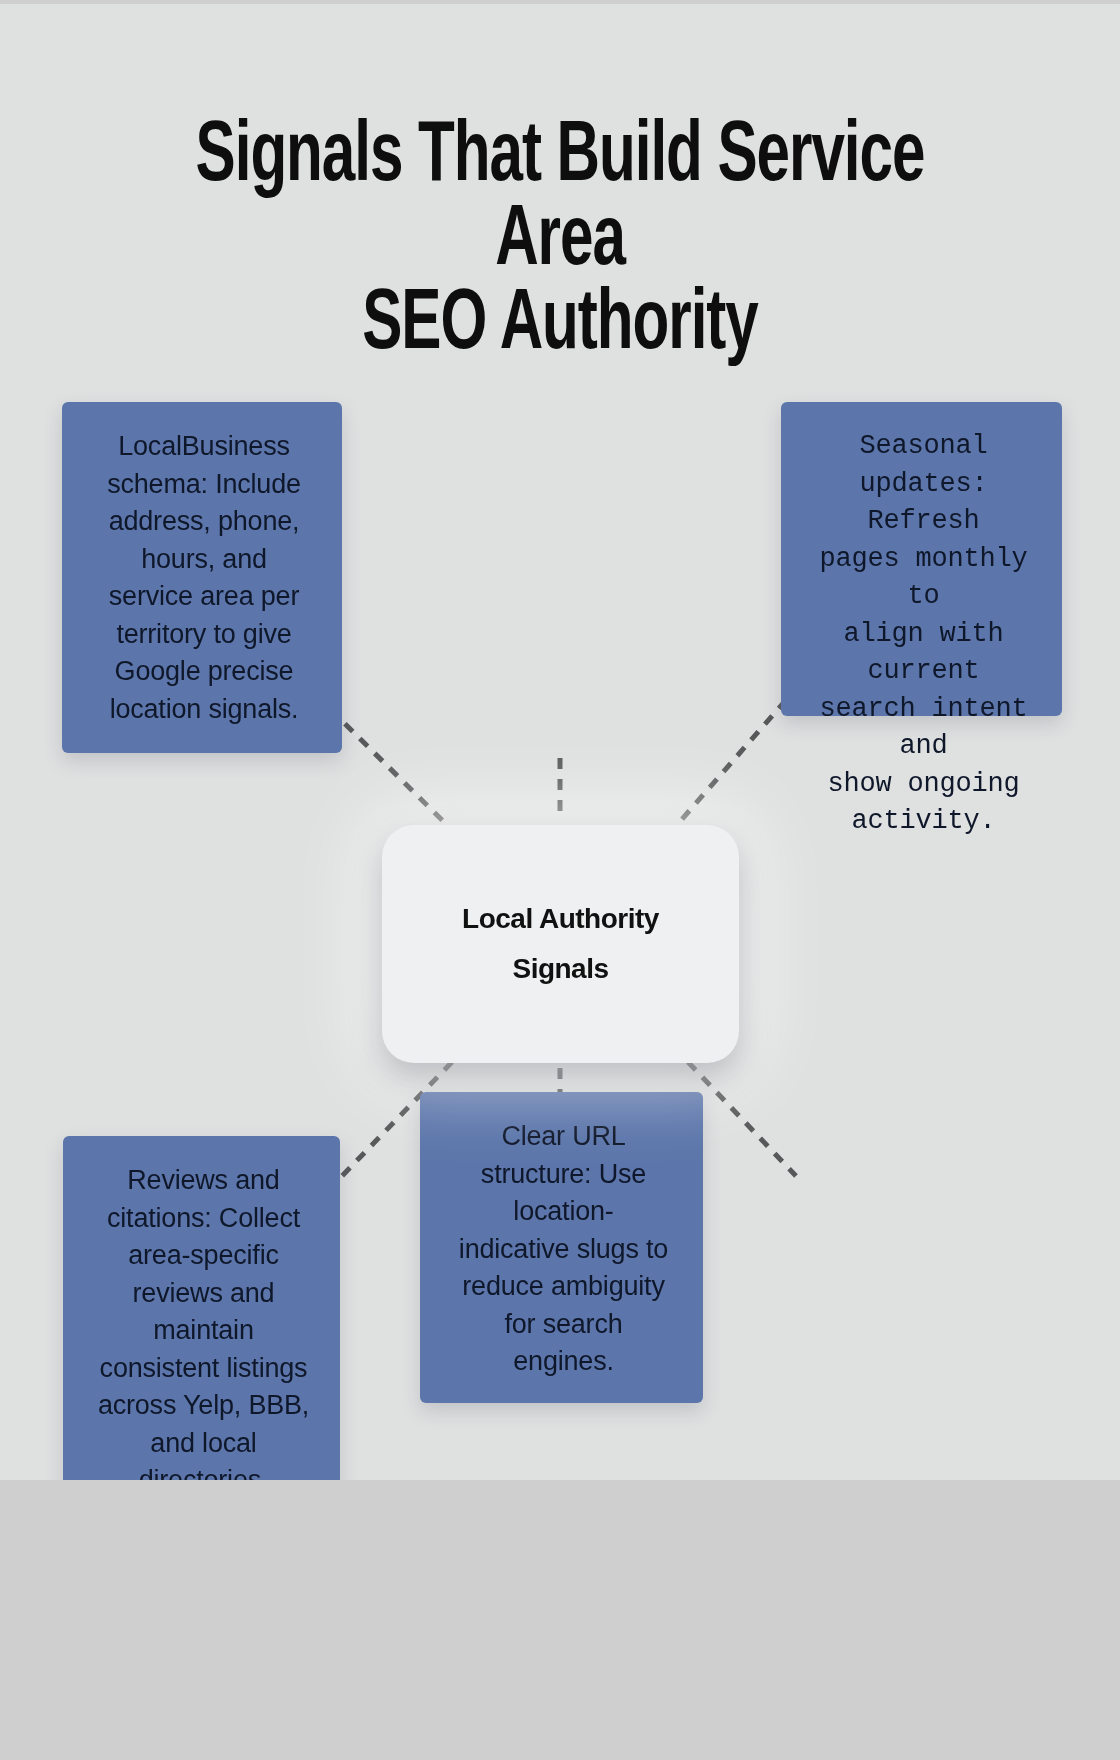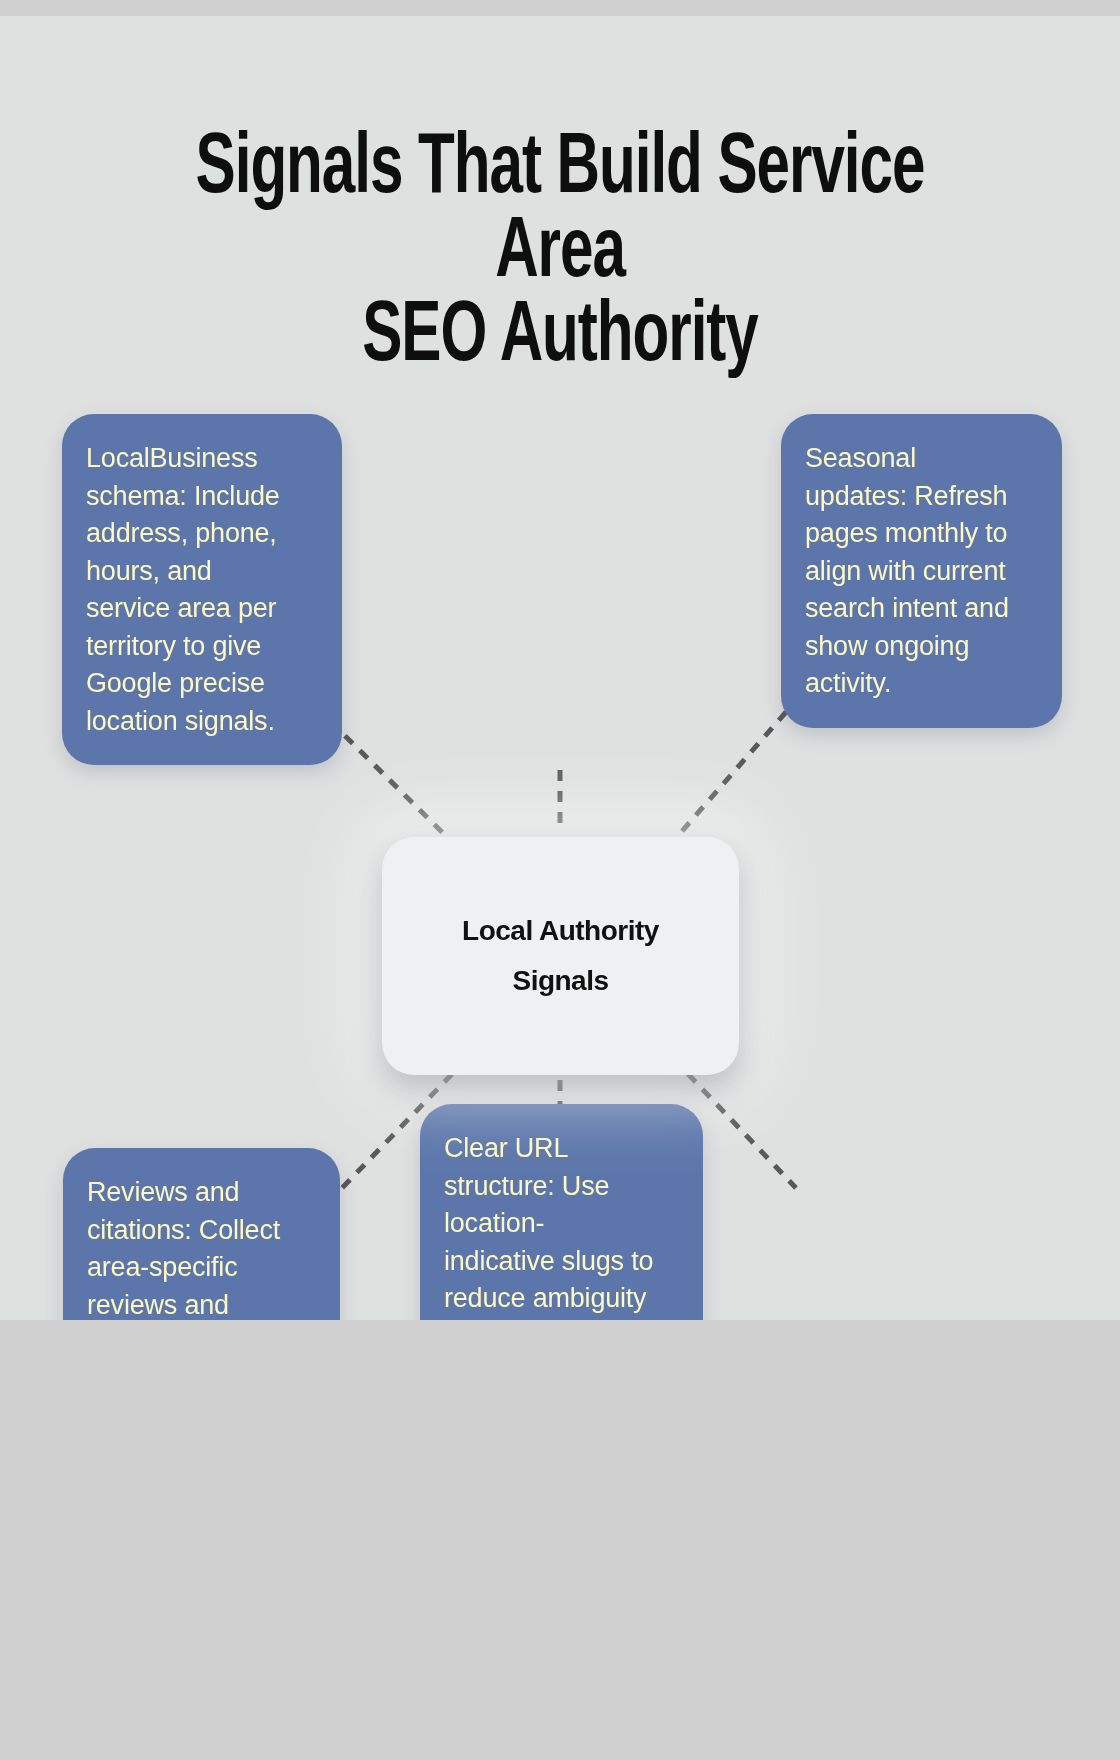--- a/index.html
+++ b/index.html
@@ -3,22 +3,22 @@
 <meta charset="utf-8">
 <style>
   html,body { margin:0; padding:0; }
   body {
     font-family: "Liberation Sans", "DejaVu Sans", sans-serif;
     background: #cfcfcf;
   }
   .canvas {
     position: relative;
     width: 1120px;
-    height: 1304px;
-    margin: 16px auto;
+    height: 1476px;
+    margin: 4px auto;
     background: #dfe0e0;
     overflow: hidden;
   }
   .title {
     position: absolute;
     top: 104px;
     left: 0;
     width: 100%;
     text-align: center;
     font-size: 86px;
@@ -37,33 +37,34 @@
     height: 1760px;
   }
   .connectors line {
     stroke: #58585a;
     stroke-width: 5;
     stroke-dasharray: 11 10;
   }
   .card {
     position: absolute;
     background: #5c76ab;
-    border-radius: 32px;
+    border-radius: 6px;
     box-shadow: 0 8px 18px rgba(90,100,120,.22);
-    color: #fef9c3;
+    color: #0f172a;
     font-size: 27px;
     line-height: 37.5px;
     padding: 26px 20px 22px 24px;
     box-sizing: border-box;
     white-space: pre-line;
     letter-spacing: -0.2px;
+    text-align: center;
   }
   .card-1 { left: 62px;  top: 398px;  width: 280px; height: 351px; }
   .card-2 { left: 420px; top: 398px;  width: 283px; height: 351px; }
-  .card-3 { left: 781px; top: 398px;  width: 281px; height: 314px; }
+  .card-3 { left: 781px; top: 398px;  width: 281px; height: 314px; font-family: Liberation Mono, monospace; }
   .card-4 { left: 63px;  top: 1132px; width: 277px; height: 385px; }
   .card-5 { left: 420px; top: 1088px; width: 283px; height: 311px; }
   .card-6 { left: 790px; top: 1132px; width: 272px; height: 348px; }
   .center-node {
     position: absolute;
     left: 382px; top: 821px;
     width: 357px; height: 238px;
     background: #eef0f1;
     border-radius: 32px;
     box-shadow: 0 14px 30px rgba(100,105,115,.35), 0 0 70px 25px rgba(255,255,255,.55);

